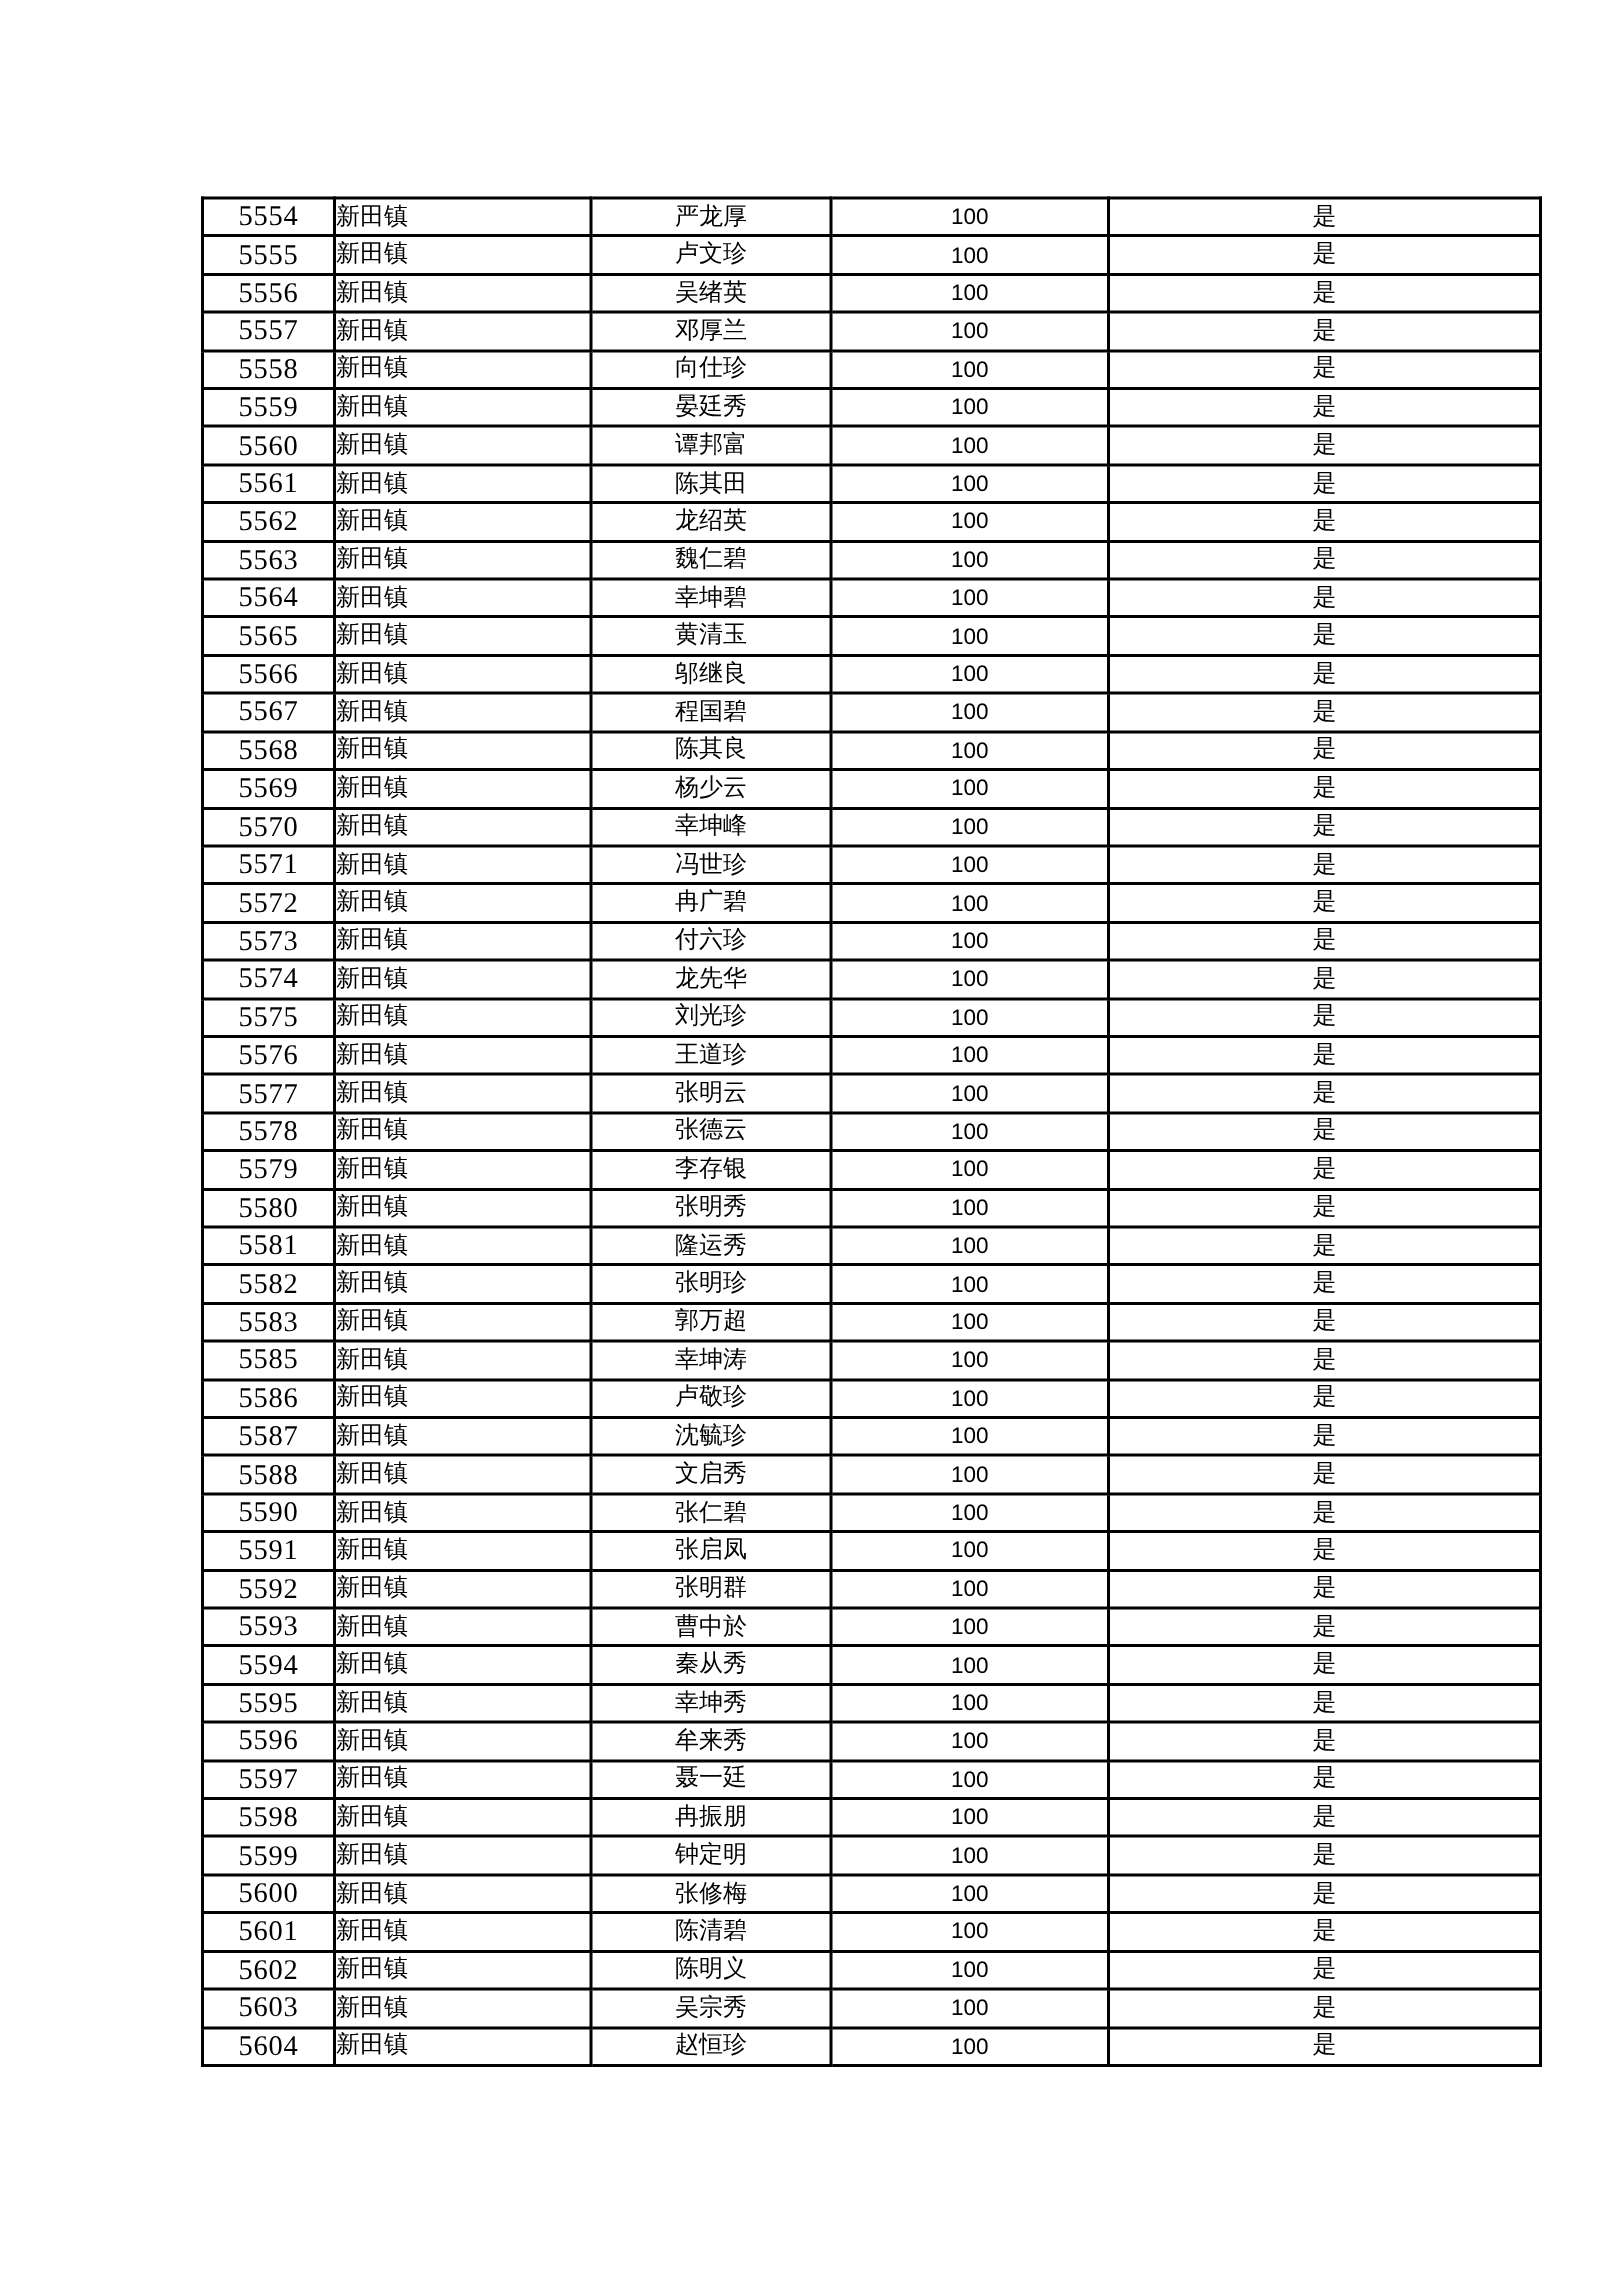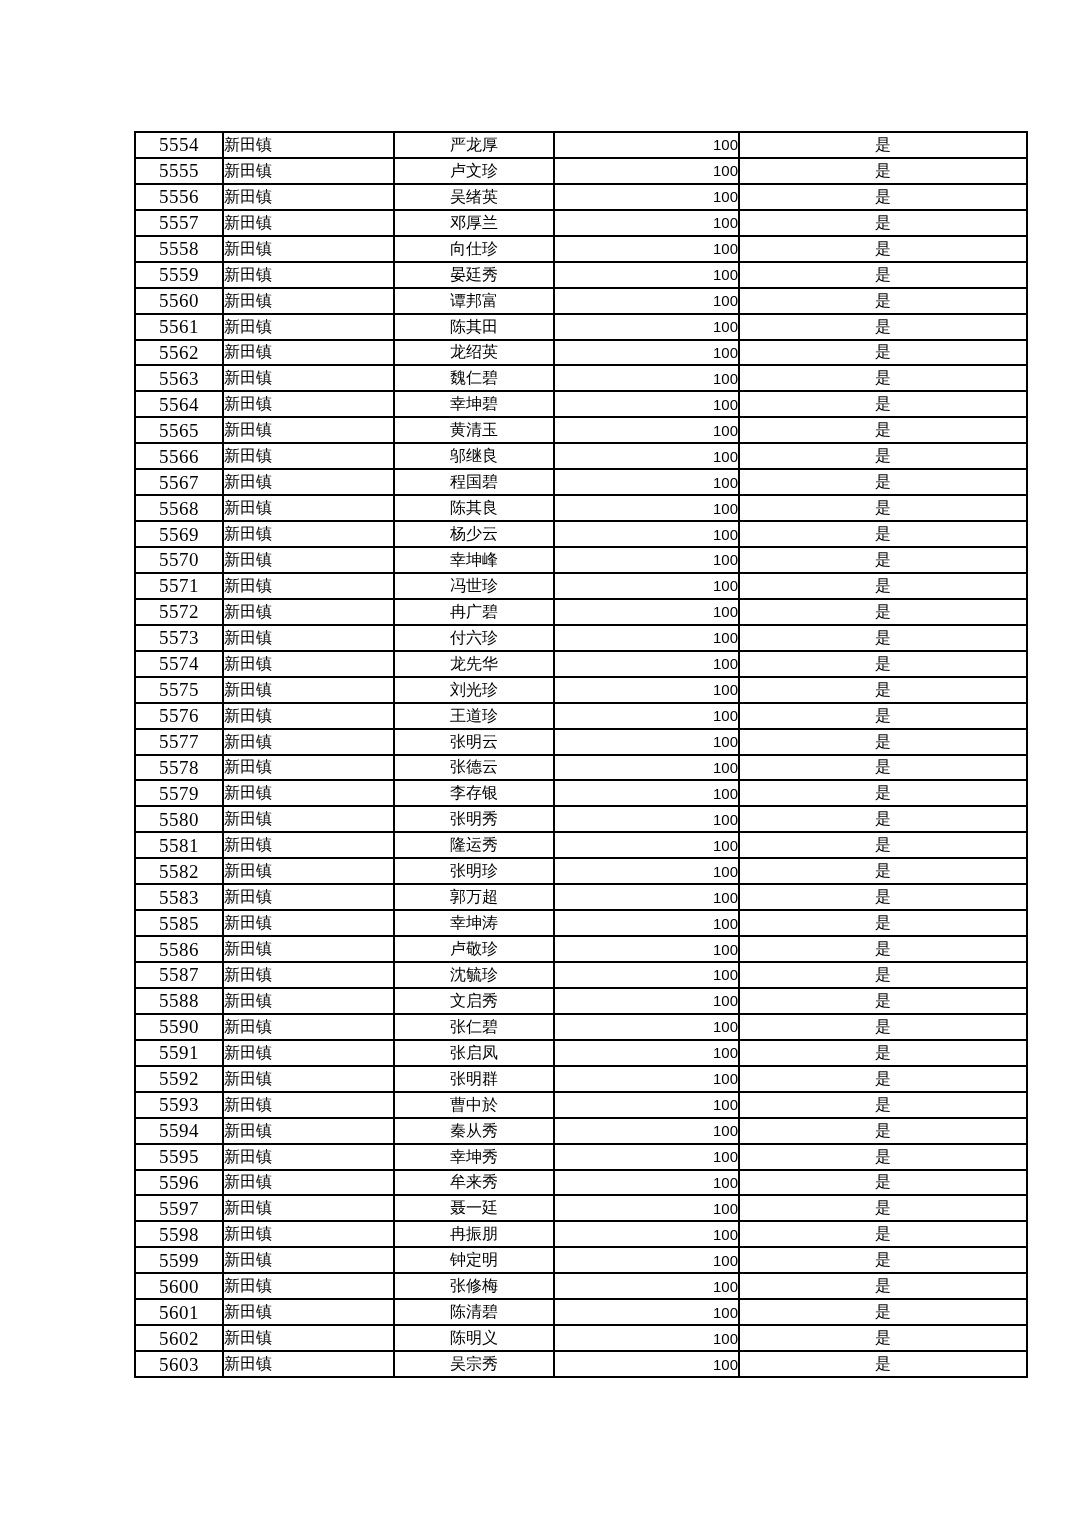--- a/index.html
+++ b/index.html
@@ -46,21 +46,21 @@
     font-family: "Liberation Serif", serif;
     font-size: 16px;
   }
   td.c-name {
     text-align: center;
     padding-left: 4px;
     font-family: "Liberation Serif", serif;
     font-size: 16px;
   }
   td.c-score {
-    text-align: right;
+    text-align: center;
     padding-left: 3px;
     font-family: "Liberation Sans", sans-serif;
     font-size: 15px;
   }
   td.c-flag {
     text-align: center;
     font-family: "Liberation Serif", serif;
     font-size: 16px;
   }
 </style>
@@ -406,15 +406,22 @@
           <td class="c-score">100</td>
           <td class="c-flag">是</td>
         </tr>
         <tr>
           <td class="c-serial">5603</td>
           <td class="c-town">新田镇</td>
           <td class="c-name">吴宗秀</td>
           <td class="c-score">100</td>
           <td class="c-flag">是</td>
         </tr>
+        <tr>
+          <td class="c-serial">5604</td>
+          <td class="c-town">新田镇</td>
+          <td class="c-name">赵恒珍</td>
+          <td class="c-score">100</td>
+          <td class="c-flag">是</td>
+        </tr>
       </tbody>
   </table>
 </div>
 
 </body></html>

